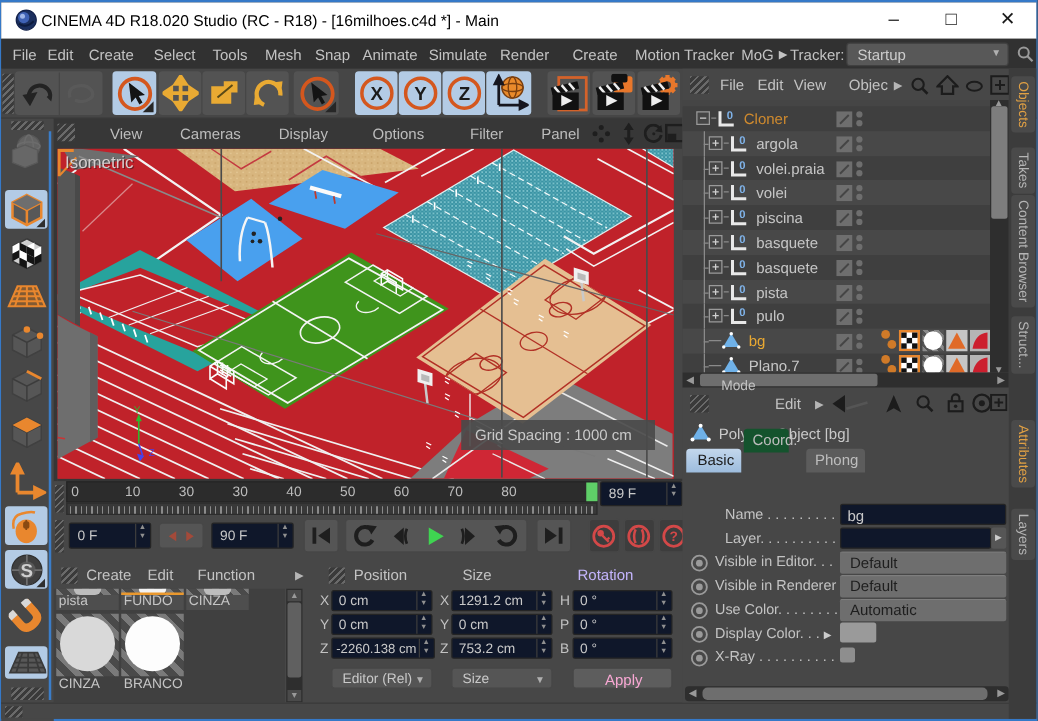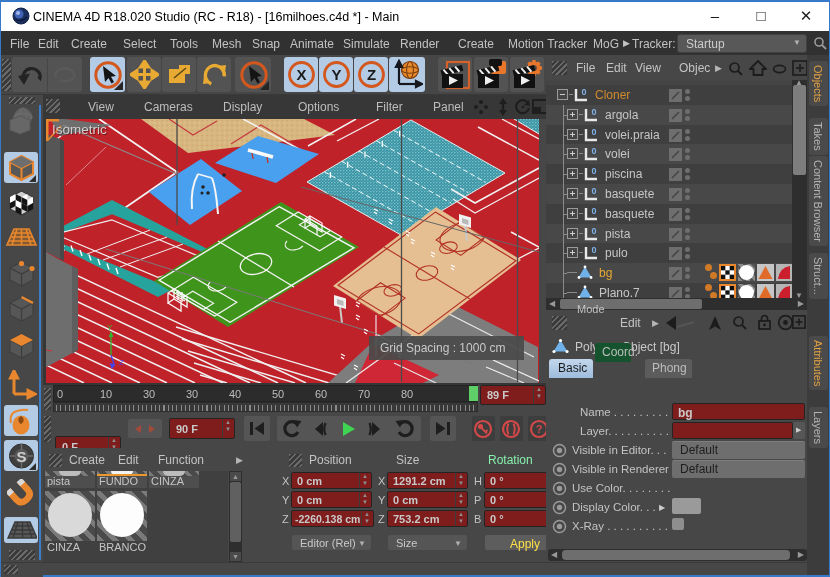--- a/index.html
+++ b/index.html
@@ -23,26 +23,26 @@
 #leftdock { position:absolute; left:0; top:93px; width:42px; height:482px; background:#474747; }
 .dockbtn { position:absolute; left:3px; width:34px; height:31px; border-radius:3px; }
 .dockbtn.blue { background:#b3cbe5; }
 
 #vpmenu { position:absolute; left:42px; top:93px; width:503px; height:24px; background:#373737; }
 .vpmi { position:absolute; top:5px; font-size:12px; color:#bdbdbd; }
 #vpcanvas { position:absolute; left:45px; top:117px; width:493px; height:264px; background:#c0232b; overflow:hidden; }
 
 #ruler { position:absolute; left:42px; top:383px; width:503px; height:27px; background:#474747; }
 #transport { position:absolute; left:42px; top:410px; width:503px; height:36px; background:#474747; }
-.field { position:absolute; background:#7f1d1d; border:1px solid #242424; border-radius:2px; color:#c9c9c9; font-size:11px;font-weight:bold; }
+.field { position:absolute; background:#0f172a; border:1px solid #242424; border-radius:2px; color:#c9c9c9; font-size:11px; }
 .spin { position:absolute; right:1px; top:0; bottom:0; width:11px; border-left:1px solid #3c3c3c; color:#909090; font-size:6px; text-align:center; line-height:7px; }
 .pbtn { position:absolute; background:#555555; border-radius:3px; border:1px solid #474747; }
 
 #materials { position:absolute; left:42px; top:446px; width:209px; height:114px; background:#474747; }
-#coords { position:absolute; left:251px; top:446px; width:294px; height:114px; background:#474747;margin-left:26px; }
+#coords { position:absolute; left:251px; top:446px; width:294px; height:114px; background:#474747; }
 
 #statusbar { position:absolute; left:0; top:560px; width:828px; height:13px; background:#474747; border-top:1px solid #3a3a3a; }
 
 #rightpanel { position:absolute; left:545px; top:53px; width:283px; height:507px; background:#474747; }
 #tabstrip { position:absolute; left:806px; top:53px; width:22px; height:520px; background:#3c3c3c; }
 .vtab { position:absolute; left:2px; width:19px; background:#4a4a4a; border-radius:3px; }
 .vtab span { display:block; writing-mode:vertical-rl; font-size:11px; color:#b5b5b5; padding:4px 3px; white-space:nowrap; }
 .vtab.act span { color:#e2a144; }
 .treerow { position:absolute; left:0; width:246px; height:20px; font-size:12px; color:#c6c6c6; }
 .amlabel { font-size:11.5px; color:#c3c3c3; position:absolute; }
@@ -564,21 +564,21 @@
     <div class="abs" style="left:10px;top:17px;width:425px;height:10px;background:#383838;border:1px solid #2c2c2c" id="ticks">
         <div style="position:absolute;left:2px;top:2px;width:420px;height:6px;background:repeating-linear-gradient(90deg,#8a8a8a 0 1px,transparent 1px 4.3px)"></div>
       </div>
     <div class="field" style="left:437px;top:0px;width:66px;height:20px">
         <span style="position:absolute;left:6px;top:3px">89 F</span>
         <div class="spin">▲<br>▼</div>
       </div>
   </div>
   <div id="transport">
     <div class="hatch abs" style="left:1px;top:4px;width:7px;height:26px"></div>
-    <div class="field" style="left:12px;top:24px;width:66px;height:21px">
+    <div class="field" style="left:12px;top:6px;width:66px;height:21px">
         <span style="position:absolute;left:6px;top:4px">0 F</span>
         <div class="spin">▲<br>▼</div>
       </div>
     <div class="pbtn" style="left:84px;top:6px;width:36px;height:21px">
       <svg style="position:absolute;left:4px;top:5px" width="26" height="10" viewBox="0 0 26 10">
           <path d="M9 1 L3 5 L9 9 Z" fill="#a34a3a"></path>
           <path d="M17 1 L23 5 L17 9 Z" fill="#a34a3a"></path>
         </svg>
     </div>
     <div class="field" style="left:126px;top:6px;width:66px;height:21px">
@@ -679,21 +679,21 @@
       <div style="position:absolute;left:1px;top:1px;width:11px;height:9px;background:#4a4a4a;color:#999;font-size:7px;text-align:center;line-height:9px">▲</div>
       <div style="position:absolute;left:1px;top:11px;width:11px;height:60px;background:#606060;border-radius:2px"></div>
       <div style="position:absolute;left:1px;bottom:1px;width:11px;height:9px;background:#4a4a4a;color:#999;font-size:7px;text-align:center;line-height:9px">▼</div>
     </div>
   </div>
 
   <div id="coords">
     <div class="hatch abs" style="left:11px;top:6px;width:13px;height:13px"></div>
     <span class="abs" style="left:31px;top:5px;font-size:12px;color:#c3c3c3">Position</span>
     <span class="abs" style="left:118px;top:5px;font-size:12px;color:#c3c3c3">Size</span>
-    <span class="abs" style="left:210px;top:5px;font-size:12px;color:#86efac">Rotation</span>
+    <span class="abs" style="left:210px;top:5px;font-size:12px;color:#c4b5fd">Rotation</span>
 
     <span class="abs" style="left:4px;top:27px;font-size:11px;color:#c3c3c3">X</span>
     <div class="field" style="left:13px;top:24px;width:81px;height:17px">
         <span style="position:absolute;left:5px;top:2px">0 cm</span>
         <div class="spin">▲<br>▼</div>
       </div>
     <span class="abs" style="left:100px;top:27px;font-size:11px;color:#c3c3c3">X</span>
     <div class="field" style="left:109px;top:24px;width:81px;height:17px">
         <span style="position:absolute;left:5px;top:2px">1291.2 cm</span>
         <div class="spin">▲<br>▼</div>
@@ -738,21 +738,21 @@
 
     <div class="pbtn" style="left:13px;top:86px;width:81px;height:17px">
       <span style="position:absolute;left:8px;top:2px;font-size:11px;color:#c9c9c9">Editor (Rel)</span>
       <span style="position:absolute;right:5px;top:4px;font-size:8px;color:#b0b0b0">▼</span>
     </div>
     <div class="pbtn" style="left:109px;top:86px;width:81px;height:17px">
       <span style="position:absolute;left:8px;top:2px;font-size:11px;color:#c9c9c9">Size</span>
       <span style="position:absolute;right:5px;top:4px;font-size:8px;color:#b0b0b0">▼</span>
     </div>
     <div class="pbtn" style="left:206px;top:86px;width:80px;height:17px;background:#5d5d5d">
-      <span style="position:absolute;left:25px;top:2px;font-size:12px;color:#fde047">Apply</span>
+      <span style="position:absolute;left:25px;top:2px;font-size:12px;color:#f9a8d4">Apply</span>
     </div>
   </div>
 
   <div id="statusbar">
       <div class="hatch abs" style="left:3px;top:2px;width:14px;height:9px"></div>
     </div>
 
   <div id="rightpanel">
 
     <div class="hatch abs" style="left:6px;top:6px;width:15px;height:14px"></div>
@@ -1113,20 +1113,21 @@
         <circle cx="7.5" cy="7.5" r="6" fill="none" stroke="#9a9a9a" stroke-width="1.5"></circle>
         <circle cx="7.5" cy="7.5" r="2.7" fill="#9a9a9a"></circle>
       </svg>
     <span class="amlabel" style="left:26px;top:408px">Visible in Renderer</span>
     <div class="ambtn" style="left:126px;top:405px;width:133px">Default</div>
     <svg class="abs" style="left:6px;top:426px" width="15" height="15" viewBox="0 0 15 15">
         <circle cx="7.5" cy="7.5" r="6" fill="none" stroke="#9a9a9a" stroke-width="1.5"></circle>
         <circle cx="7.5" cy="7.5" r="2.7" fill="#9a9a9a"></circle>
       </svg>
     <span class="amlabel" style="left:26px;top:427px">Use Color. . . . . . . .</span>
+    <div class="ambtn" style="left:126px;top:424px;width:133px">Automatic</div>
     <svg class="abs" style="left:6px;top:445px" width="15" height="15" viewBox="0 0 15 15">
         <circle cx="7.5" cy="7.5" r="6" fill="none" stroke="#9a9a9a" stroke-width="1.5"></circle>
         <circle cx="7.5" cy="7.5" r="2.7" fill="#9a9a9a"></circle>
       </svg>
     <span class="amlabel" style="left:26px;top:446px">Display Color. . .</span>
     <span class="abs" style="left:113px;top:448px;font-size:8px;color:#ccc">▶</span>
     <div class="abs" style="left:126px;top:443px;width:29px;height:16px;background:#9a9a9a;border-radius:2px"></div>
     <svg class="abs" style="left:6px;top:464px" width="15" height="15" viewBox="0 0 15 15">
         <circle cx="7.5" cy="7.5" r="6" fill="none" stroke="#9a9a9a" stroke-width="1.5"></circle>
         <circle cx="7.5" cy="7.5" r="2.7" fill="#9a9a9a"></circle>

